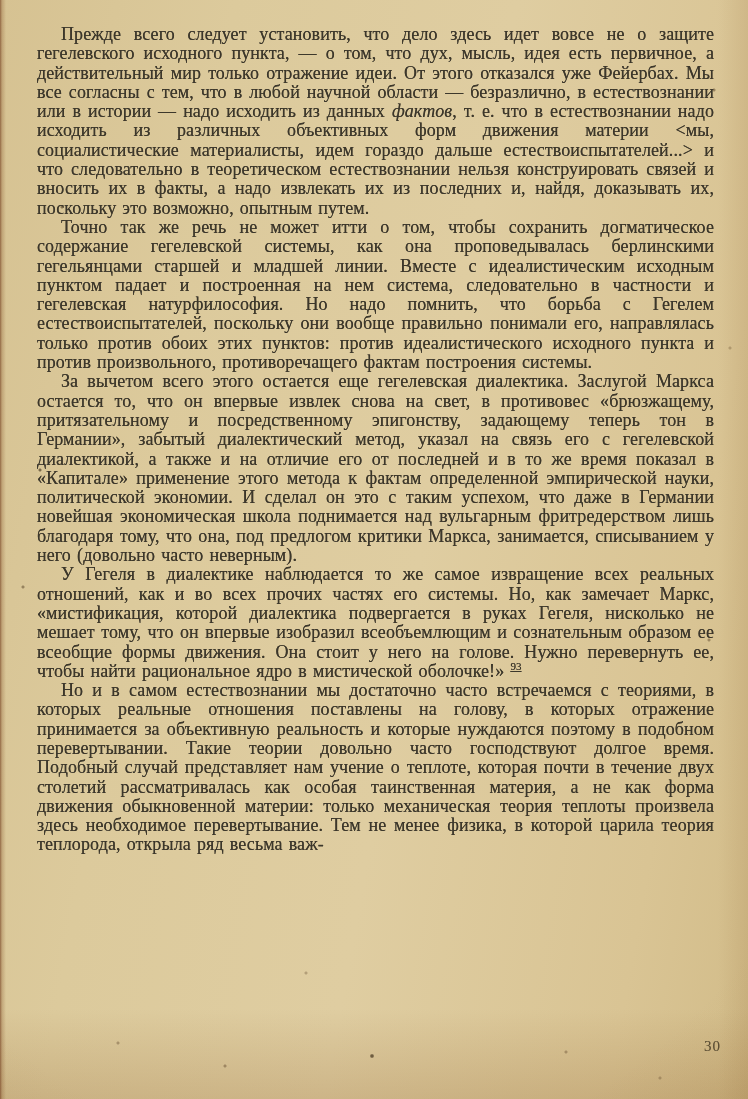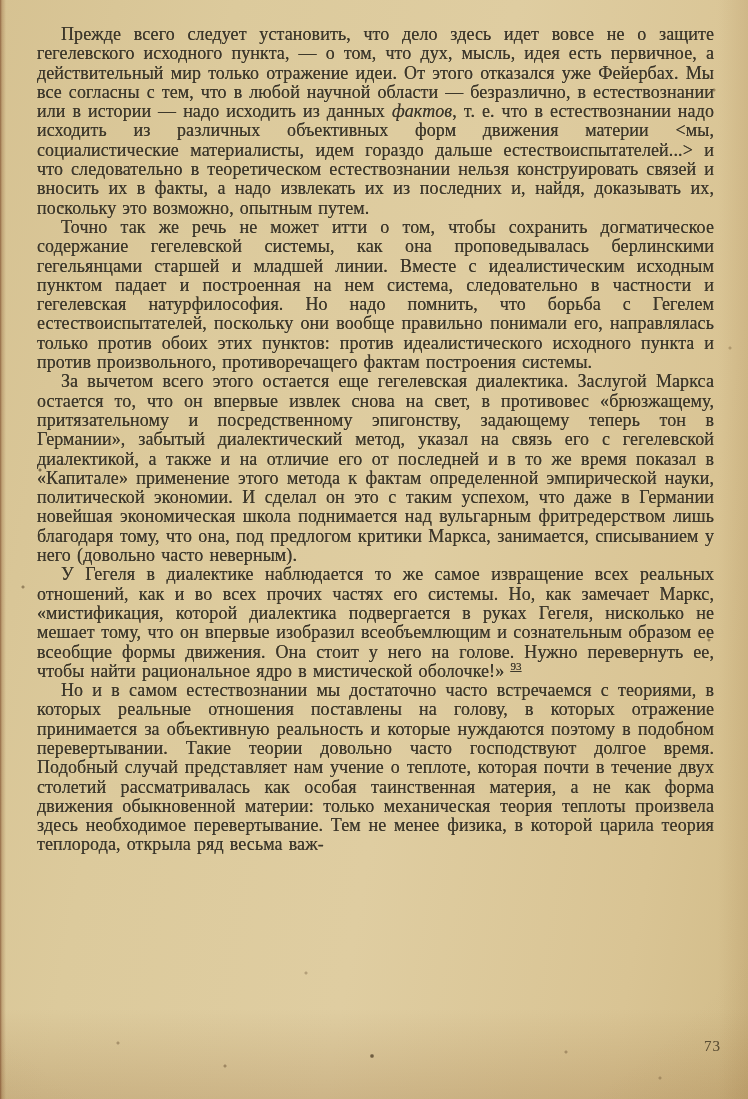--- a/index.html
+++ b/index.html
@@ -86,14 +86,14 @@
 <body>
 
 <div class="paper">
   <div class="page-text">
       <p class="para"><span>Прежде всего следует установить, что дело здесь идет вовсе не о защите гегелевского исходного пункта, — о том, что дух, мысль, идея есть первичное, а действительный мир только отражение идеи. От этого отказался уже Фейербах. Мы все согласны с тем, что в любой научной области — безразлично, в естествознании или в истории — надо исходить из данных </span><em>фактов</em><span>, т. е. что в естествознании надо исходить из различных объективных форм движения материи &lt;мы, социалистические материалисты, идем гораздо дальше естествоиспытателей...&gt; и что следовательно в теоретическом естествознании нельзя конструировать связей и вносить их в факты, а надо извлекать их из последних и, найдя, доказывать их, поскольку это возможно, опытным путем.</span></p>
       <p class="para"><span>Точно так же речь не может итти о том, чтобы сохранить догматическое содержание гегелевской системы, как она проповедывалась берлинскими гегельянцами старшей и младшей линии. Вместе с идеалистическим исходным пунктом падает и построенная на нем система, следовательно в частности и гегелевская натурфилософия. Но надо помнить, что борьба с Гегелем естествоиспытателей, поскольку они вообще правильно понимали его, направлялась только против обоих этих пунктов: против идеалистического исходного пункта и против произвольного, противоречащего фактам построения системы.</span></p>
       <p class="para"><span>За вычетом всего этого остается еще гегелевская диалектика. Заслугой Маркса остается то, что он впервые извлек снова на свет, в противовес «брюзжащему, притязательному и посредственному эпигонству, задающему теперь тон в Германии», забытый диалектический метод, указал на связь его с гегелевской диалектикой, а также и на отличие его от последней и в то же время показал в «Капитале» применение этого метода к фактам определенной эмпирической науки, политической экономии. И сделал он это с таким успехом, что даже в Германии новейшая экономическая школа поднимается над вульгарным фритредерством лишь благодаря тому, что она, под предлогом критики Маркса, занимается, списыванием у него (довольно часто неверным).</span></p>
       <p class="para"><span>У Гегеля в диалектике наблюдается то же самое извращение всех реальных отношений, как и во всех прочих частях его системы. Но, как замечает Маркс, «мистификация, которой диалектика подвергается в руках Гегеля, нисколько не мешает тому, что он впервые изобразил всеобъемлющим и сознательным образом ее всеобщие формы движения. Она стоит у него на голове. Нужно перевернуть ее, чтобы найти рациональное ядро в мистической оболочке!» </span><sup>93</sup></p>
       <p class="para"><span>Но и в самом естествознании мы достаточно часто встречаемся с теориями, в которых реальные отношения поставлены на голову, в которых отражение принимается за объективную реальность и которые нуждаются поэтому в подобном перевертывании. Такие теории довольно часто господствуют долгое время. Подобный случай представляет нам учение о теплоте, которая почти в течение двух столетий рассматривалась как особая таинственная материя, а не как форма движения обыкновенной материи: только механическая теория теплоты произвела здесь необходимое перевертывание. Тем не менее физика, в которой царила теория теплорода, открыла ряд весьма важ-</span></p>
     </div>
-  <div class="page-number">73</div>
+  <div class="page-number">30</div>
 </div>
 
 </body></html>

